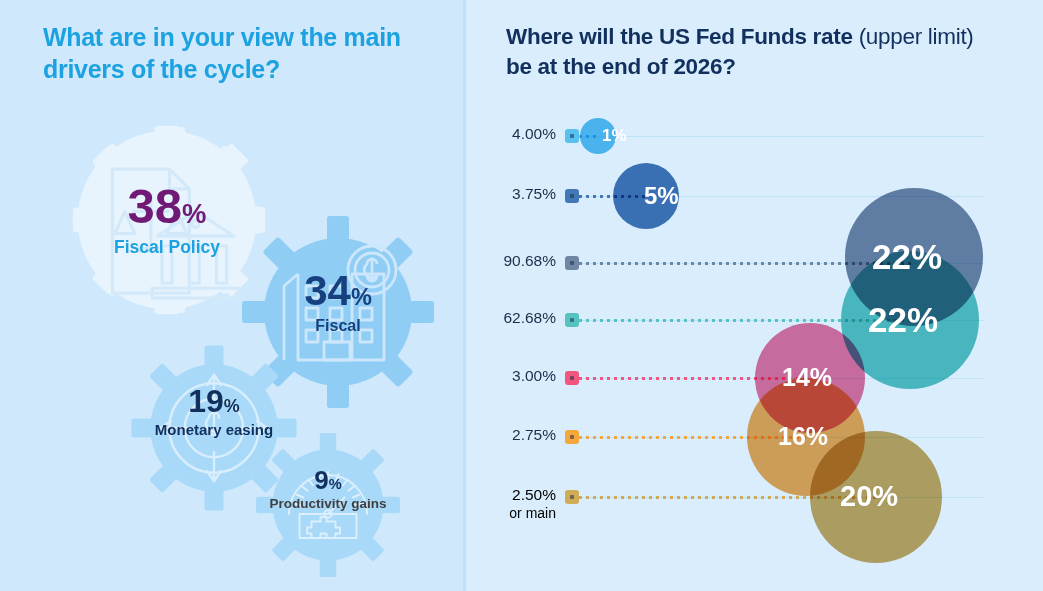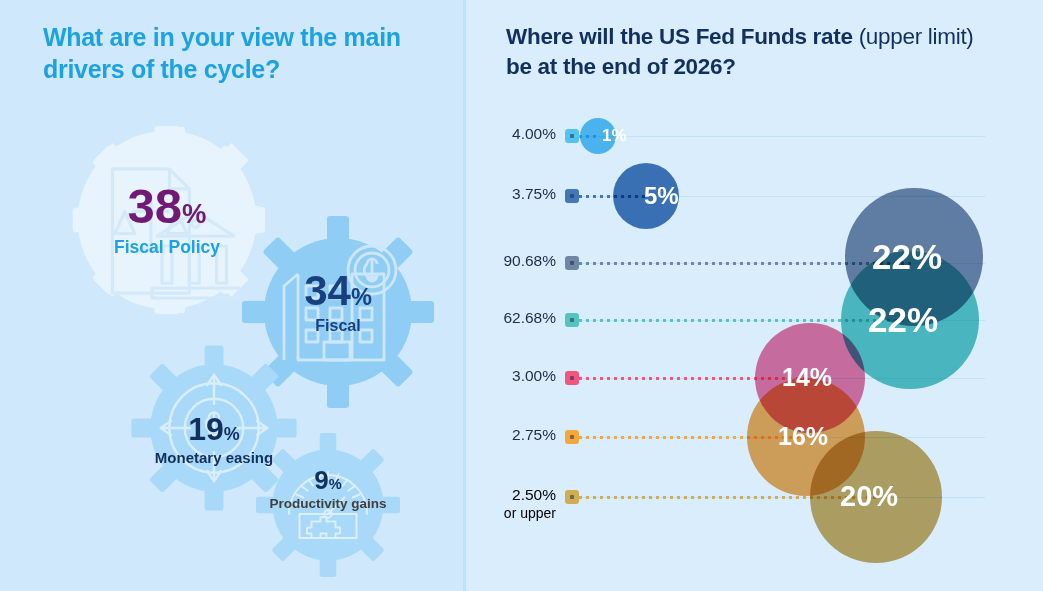--- a/index.html
+++ b/index.html
@@ -41,21 +41,21 @@
   #gear-fiscal .gear-label{top:60px;}
   #gear-fiscal .pct{font-size:49px;color:#701a75;}
   #gear-fiscal .cap{font-size:17.5px;color:#1CA2E0;margin-top:8px;}
 
   #gear-capex{left:238px;top:212px;width:200px;height:200px;}
   #gear-capex .gear-label{top:58px;}
   #gear-capex .pct{font-size:42px;color:#17407E;}
   #gear-capex .cap{font-size:16px;color:#17407E;margin-top:6px;}
 
   #gear-monetary{left:128px;top:342px;width:172px;height:172px;}
-  #gear-monetary .gear-label{top:44px;margin-top:28px;}
+  #gear-monetary .gear-label{top:44px;}
   #gear-monetary .pct{font-size:32px;color:#12305E;}
   #gear-monetary .cap{font-size:15px;color:#12305E;margin-top:5px;}
 
   #gear-productivity{left:253px;top:430px;width:150px;height:150px;}
   #gear-productivity .gear-label{top:38px;}
   #gear-productivity .pct{font-size:26px;color:#12305E;}
   #gear-productivity .cap{font-size:13.5px;color:#404040;margin-top:4px;}
 
   
   #chart{position:absolute;left:465px;top:0;width:578px;height:556px;}
@@ -250,21 +250,21 @@
     <div class="axis-label" style="right: 487px; top: 185px; color: rgb(27, 46, 74);"><span>3.75%</span></div>
     <div class="marker" style="left: 100px; top: 189px; background: rgb(65, 120, 181);"></div>
     <div class="axis-label" style="right: 487px; top: 252px; color: rgb(27, 46, 74);"><span>90.68%</span></div>
     <div class="marker" style="left: 100px; top: 256px; background: rgb(111, 135, 163);"></div>
     <div class="axis-label" style="right: 487px; top: 309px; color: rgb(27, 46, 74);"><span>62.68%</span></div>
     <div class="marker" style="left: 100px; top: 313px; background: rgb(85, 195, 192);"></div>
     <div class="axis-label" style="right: 487px; top: 367px; color: rgb(27, 46, 74);"><span>3.00%</span></div>
     <div class="marker" style="left: 100px; top: 371px; background: rgb(242, 86, 126);"></div>
     <div class="axis-label" style="right: 487px; top: 426px; color: rgb(27, 46, 74);"><span>2.75%</span></div>
     <div class="marker" style="left: 100px; top: 430px; background: rgb(245, 167, 60);"></div>
-    <div class="axis-label" style="right: 487px; top: 486px; color: #000000;"><span>2.50%</span><span class="sub">or upper</span></div>
+    <div class="axis-label" style="right: 487px; top: 486px; color: #000000;"><span>2.50%</span><span class="sub">or main</span></div>
     <div class="marker" style="left: 100px; top: 490px; background: rgb(210, 172, 85);"></div>
     <div class="bubble" style="left: 115px; top: 118px; width: 36px; height: 36px; background: rgb(87, 193, 239);"></div>
     <div class="bubble" style="left: 148px; top: 163px; width: 66px; height: 66px; background: rgb(65, 120, 181);"></div>
     <div class="bubble" style="left: 380px; top: 188px; width: 138px; height: 138px; background: rgb(111, 135, 163);"></div>
     <div class="bubble" style="left: 376px; top: 251px; width: 138px; height: 138px; background: rgb(85, 195, 192);"></div>
     <div class="bubble" style="left: 290px; top: 323px; width: 110px; height: 110px; background: rgb(232, 115, 158);"></div>
     <div class="bubble" style="left: 282px; top: 378px; width: 118px; height: 118px; background: rgb(240, 169, 90);"></div>
     <div class="bubble" style="left: 345px; top: 431px; width: 132px; height: 132px; background: rgb(201, 168, 99);"></div>
     <div class="bubble-label" style="font-size: 17px; left: 137px; top: 127.16px;"><span>1</span><span class="sym">%</span></div>
     <div class="bubble-label" style="font-size: 24px; left: 179px; top: 183.52px;"><span>5</span><span class="sym">%</span></div>

